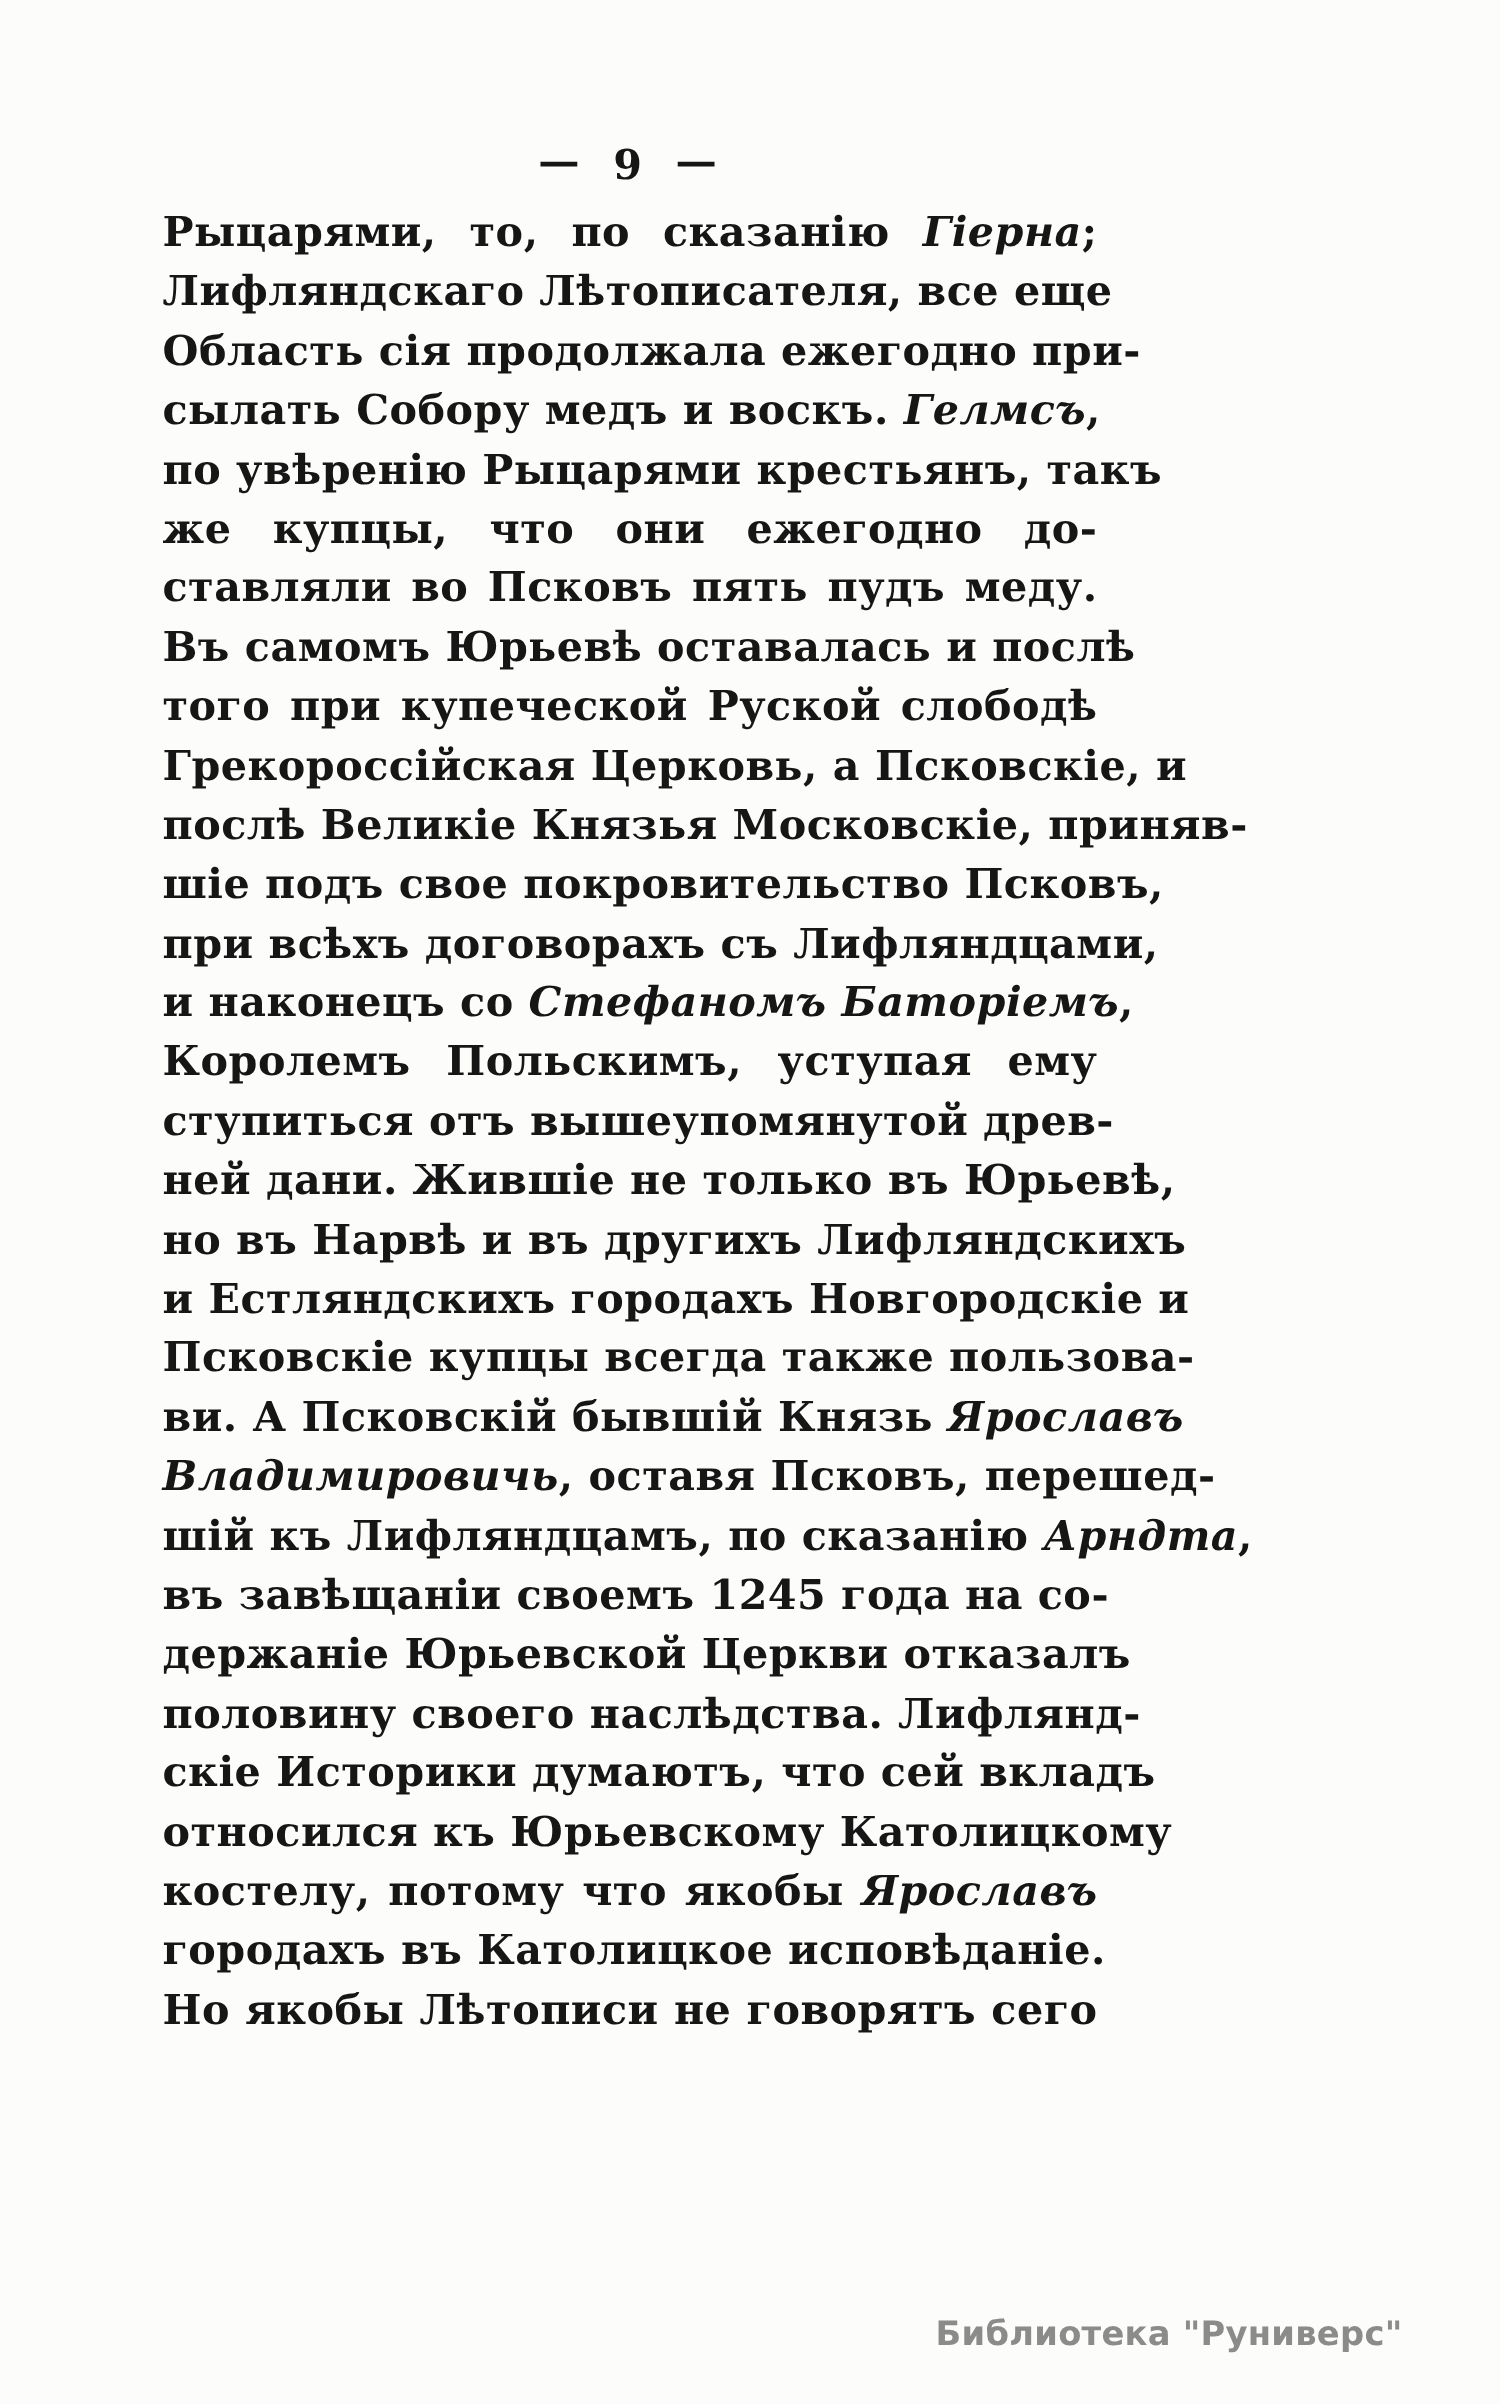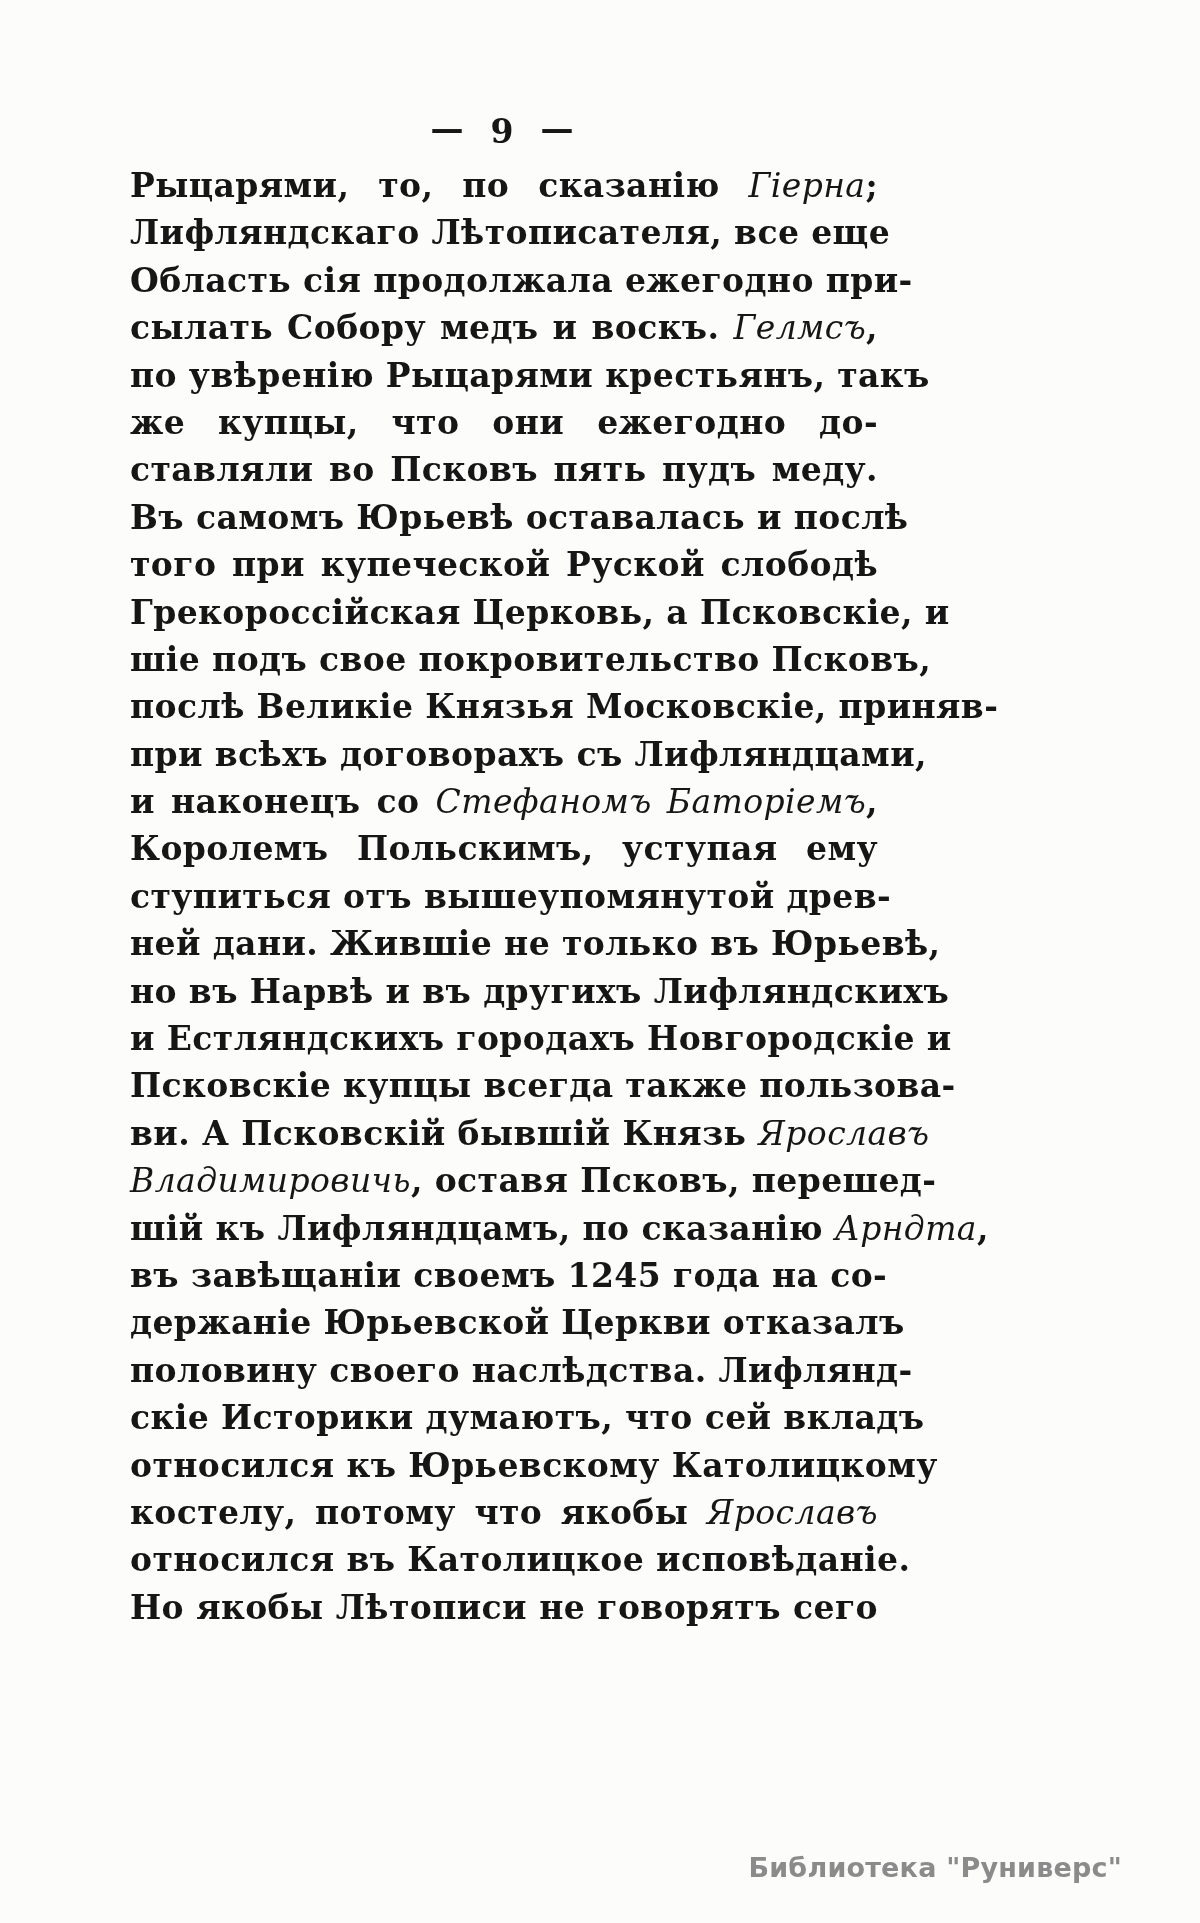--- a/index.html
+++ b/index.html
@@ -44,21 +44,21 @@
     line-height: 47.4px;
     height: 47.4px;
     letter-spacing: 0.4px;
     text-align: justify;
     text-align-last: justify;
     text-justify: inter-word;
     white-space: nowrap;
   }
   .body-line .it {
     font-style: italic;
-    font-weight: normal;
+    font-weight: bold;
   }
   .watermark {
     position: absolute;
     top: 1852px;
     right: 78px;
     font-family: "DejaVu Sans", "Liberation Sans", sans-serif;
     font-size: 27px;
     font-weight: bold;
     color: #8b8b8b;
     letter-spacing: 0.2px;
@@ -77,38 +77,38 @@
       <div class="body-line"><span>Рыцарями, то, по сказанію </span><span class="it">Гіерна</span><span>;</span></div>
       <div class="body-line"><span>Лифляндскаго Лѣтописателя, все еще</span></div>
       <div class="body-line"><span>Область сія продолжала ежегодно при-</span></div>
       <div class="body-line"><span>сылать Собору медъ и воскъ. </span><span class="it">Гелмсъ</span><span>,</span></div>
       <div class="body-line"><span>по увѣренію Рыцарями крестьянъ, такъ</span></div>
       <div class="body-line"><span>же купцы, что они ежегодно до-</span></div>
       <div class="body-line"><span>ставляли во Псковъ пять пудъ меду.</span></div>
       <div class="body-line"><span>Въ самомъ Юрьевѣ оставалась и послѣ</span></div>
       <div class="body-line"><span>того при купеческой Руской слободѣ</span></div>
       <div class="body-line"><span>Грекороссійская Церковь, а Псковскіе, и</span></div>
+      <div class="body-line"><span>послѣ Великіе Князья Московскіе, приняв-</span></div>
       <div class="body-line"><span>шіе подъ свое покровительство Псковъ,</span></div>
-      <div class="body-line"><span>послѣ Великіе Князья Московскіе, приняв-</span></div>
       <div class="body-line"><span>при всѣхъ договорахъ съ Лифляндцами,</span></div>
       <div class="body-line"><span>и наконецъ со </span><span class="it">Стефаномъ Баторіемъ</span><span>,</span></div>
       <div class="body-line"><span>Королемъ Польскимъ, уступая ему</span></div>
       <div class="body-line"><span>ступиться отъ вышеупомянутой древ-</span></div>
       <div class="body-line"><span>ней дани. Жившіе не только въ Юрьевѣ,</span></div>
       <div class="body-line"><span>но въ Нарвѣ и въ другихъ Лифляндскихъ</span></div>
       <div class="body-line"><span>и Естляндскихъ городахъ Новгородскіе и</span></div>
       <div class="body-line"><span>Псковскіе купцы всегда также пользова-</span></div>
       <div class="body-line"><span>ви. А Псковскій бывшій Князь </span><span class="it">Ярославъ</span></div>
       <div class="body-line"><span class="it">Владимировичь</span><span>, оставя Псковъ, перешед-</span></div>
       <div class="body-line"><span>шій къ Лифляндцамъ, по сказанію </span><span class="it">Арндта</span><span>,</span></div>
       <div class="body-line"><span>въ завѣщаніи своемъ 1245 года на со-</span></div>
       <div class="body-line"><span>держаніе Юрьевской Церкви отказалъ</span></div>
       <div class="body-line"><span>половину своего наслѣдства. Лифлянд-</span></div>
       <div class="body-line"><span>скіе Историки думаютъ, что сей вкладъ</span></div>
       <div class="body-line"><span>относился къ Юрьевскому Католицкому</span></div>
       <div class="body-line"><span>костелу, потому что якобы </span><span class="it">Ярославъ</span></div>
-      <div class="body-line"><span>относился въ Католицкое исповѣданіе.</span></div>
+      <div class="body-line"><span>городахъ въ Католицкое исповѣданіе.</span></div>
       <div class="body-line"><span>Но якобы Лѣтописи не говорятъ сего</span></div>
     </div>
 
   <div class="watermark">Библиотека "Руниверс"</div>
 
 </div>
 
 </body></html>

